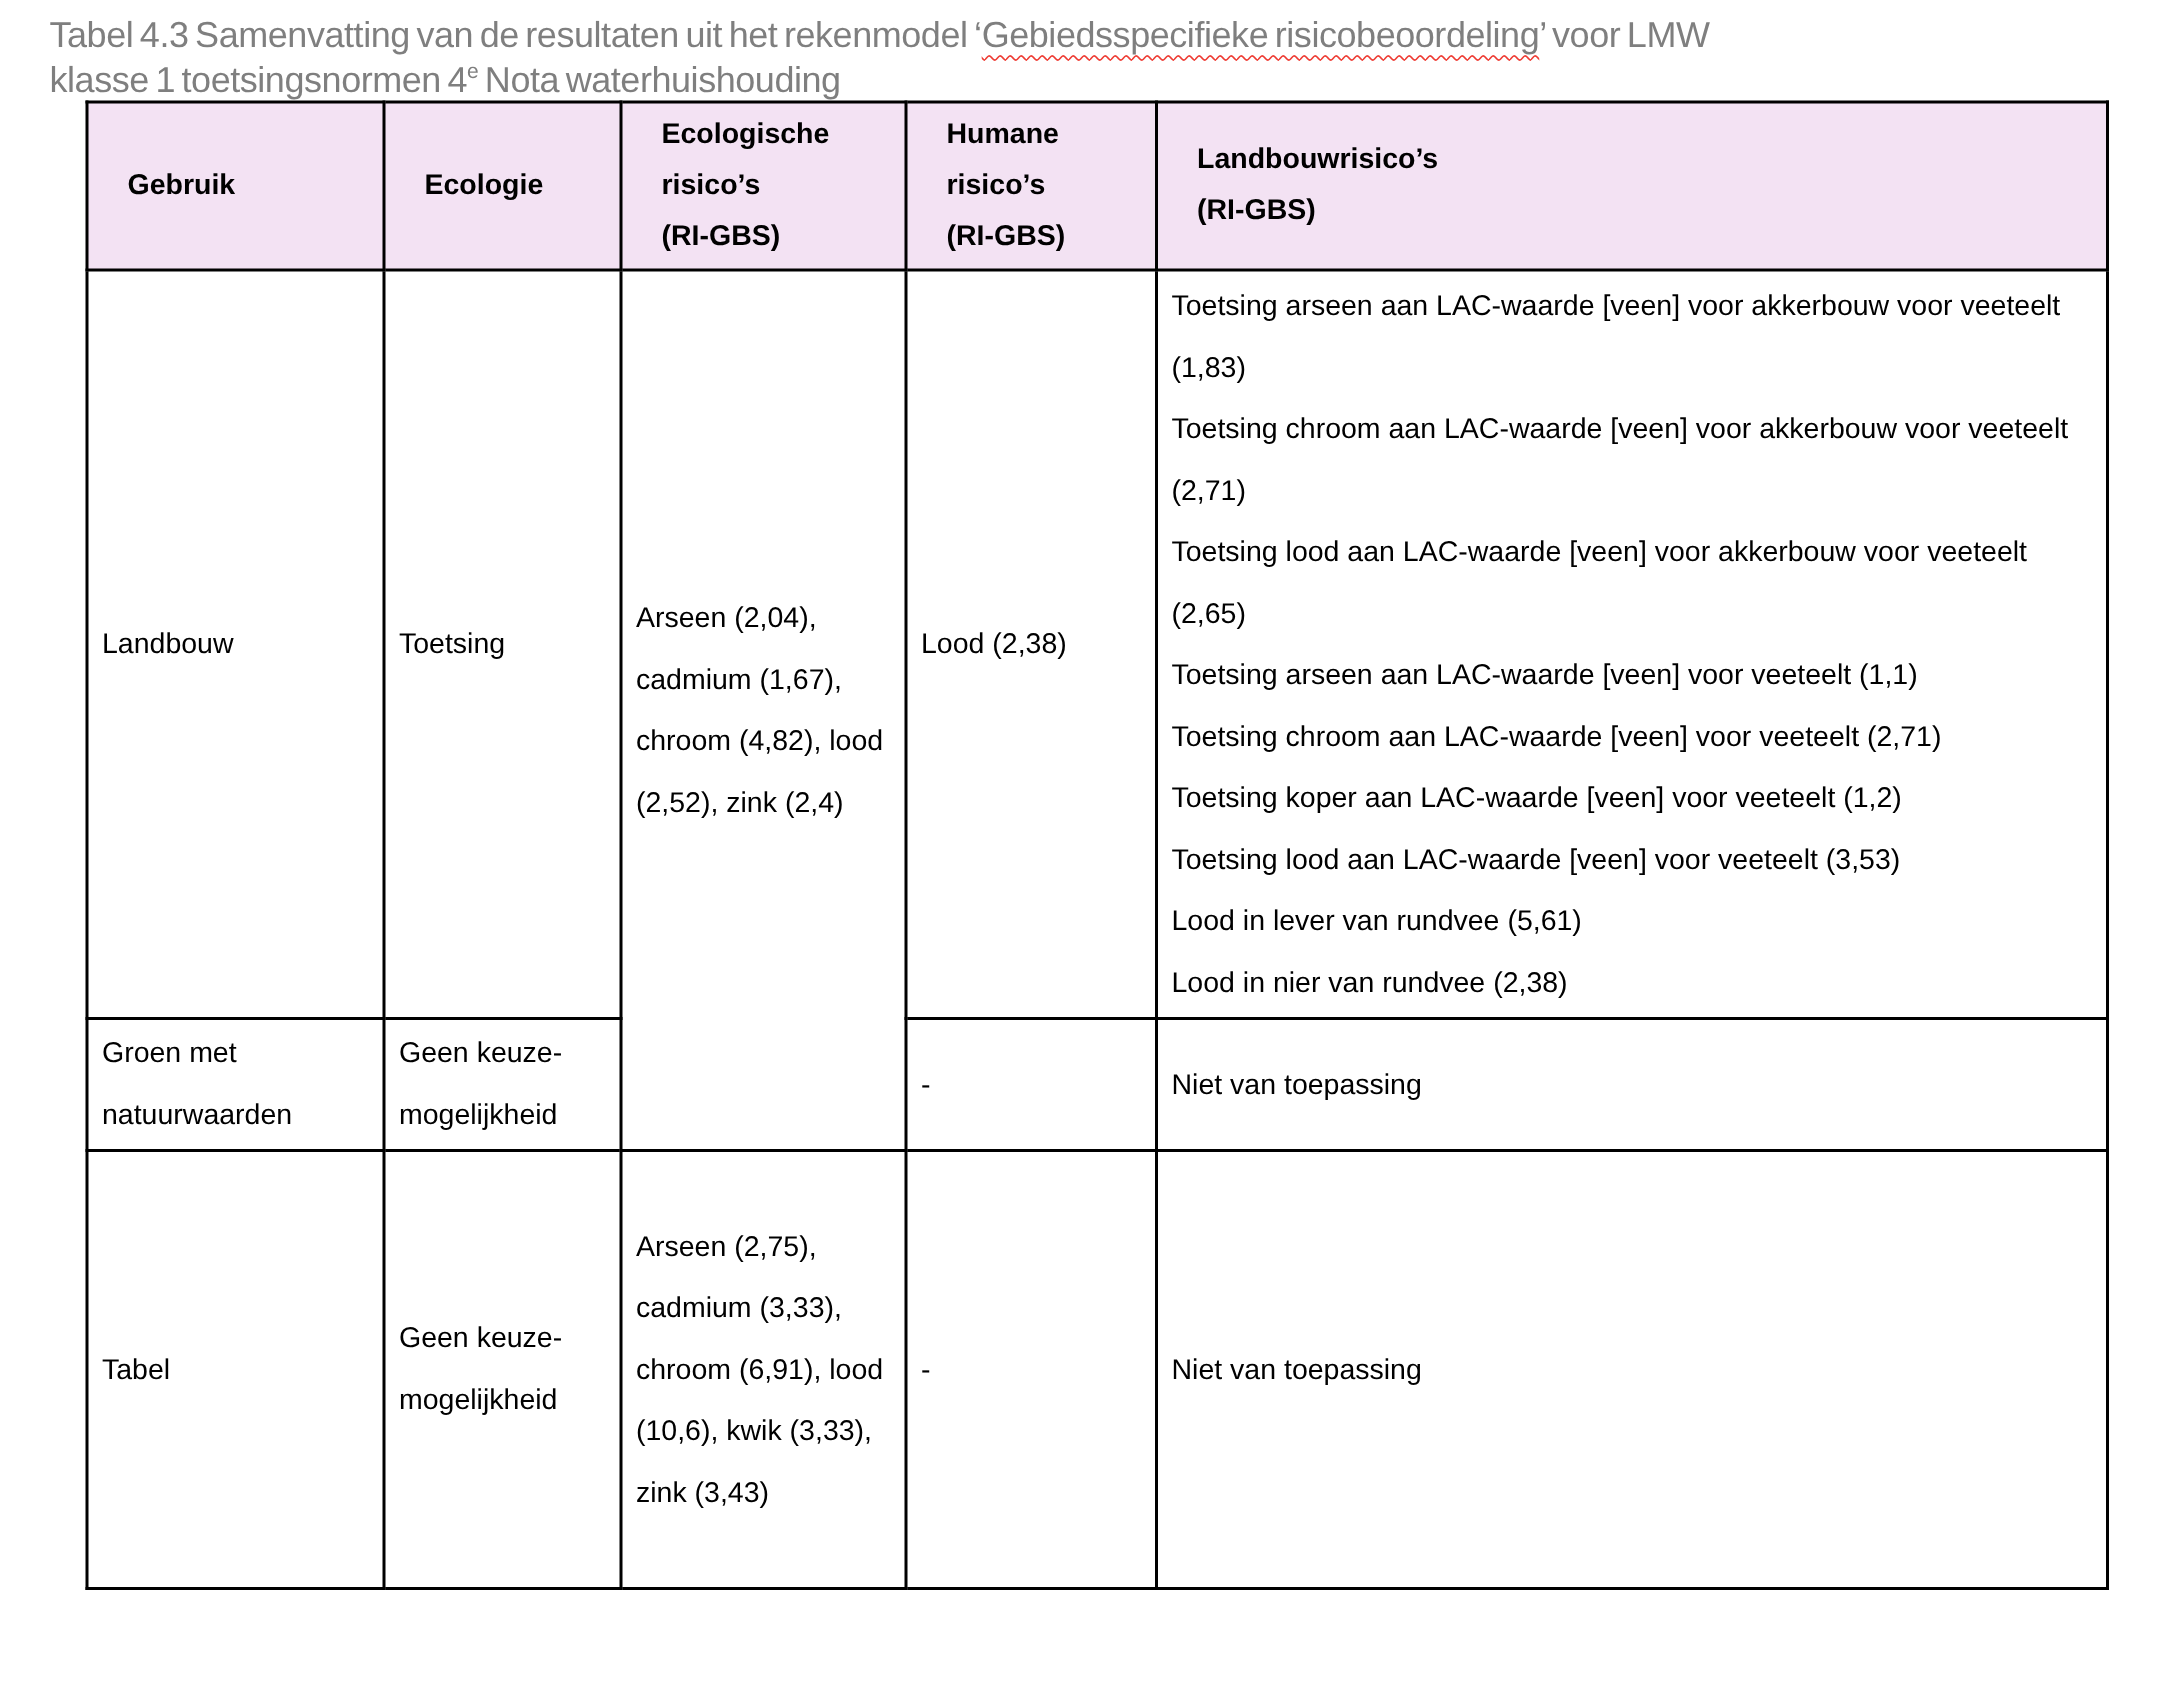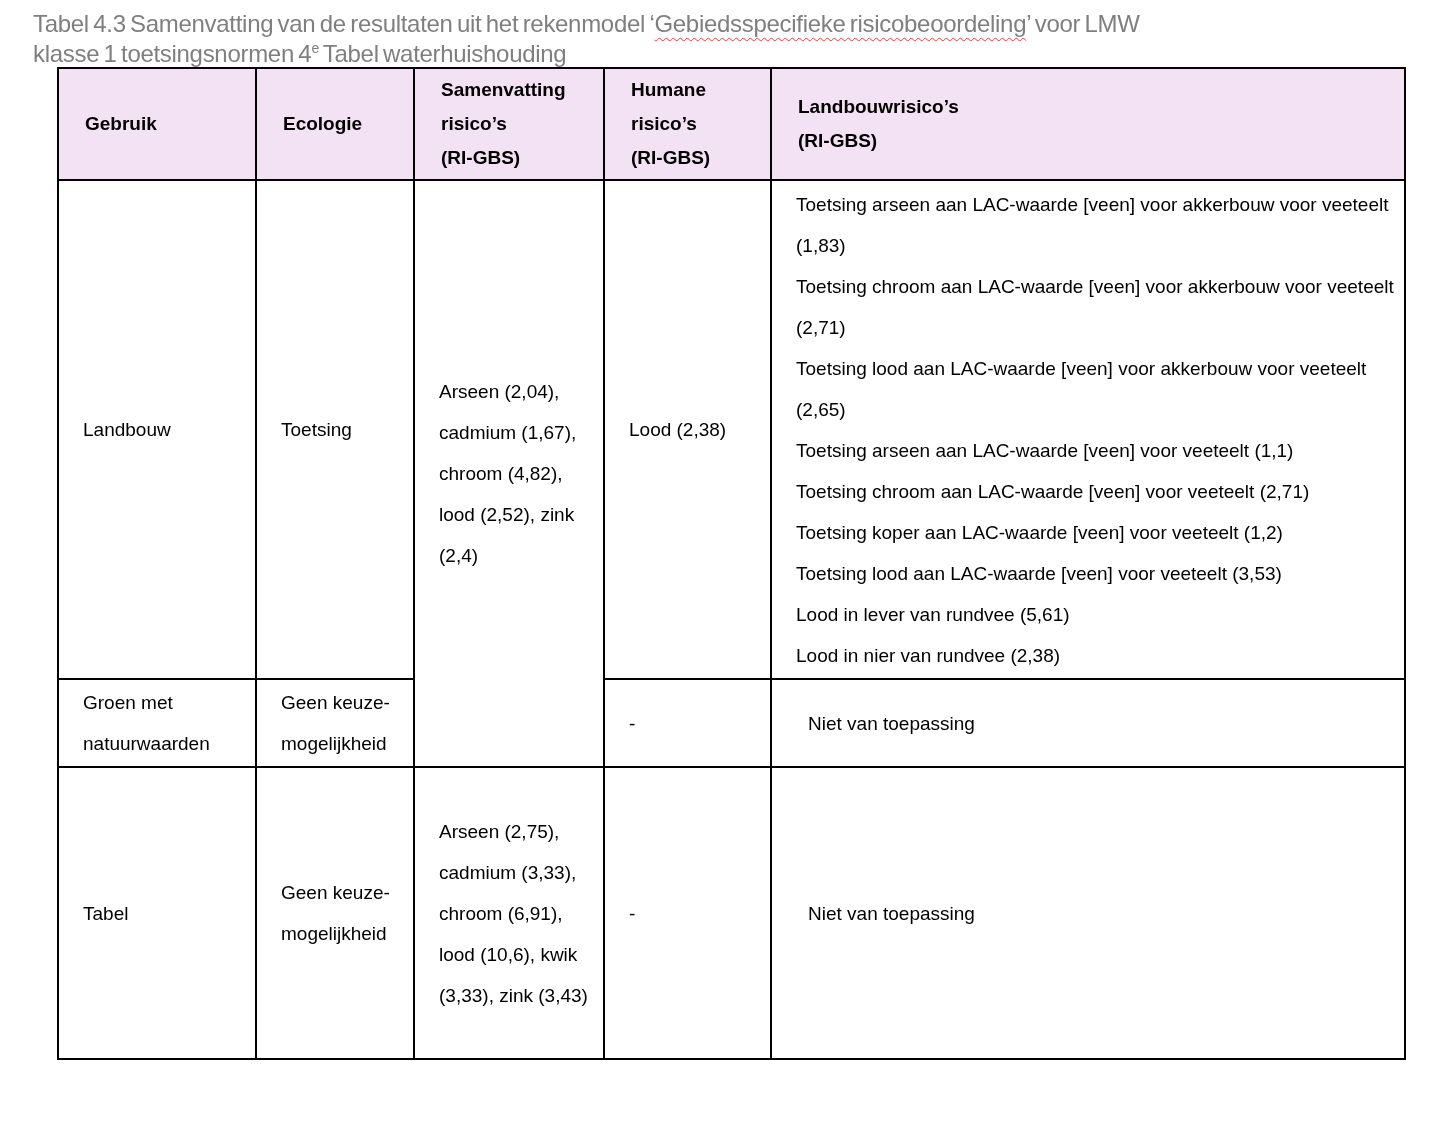--- a/index.html
+++ b/index.html
@@ -60,65 +60,65 @@
     font-weight: bold;
     line-height: 34px;
     vertical-align: middle;
     white-space: pre-line;
     padding: 4px 8px 4px 26px;
   }
   table.results td {
     font-weight: normal;
     line-height: 41px;
     vertical-align: middle;
-    padding: 2px 10px 2px 24px;
+    padding: 2px 10px 2px 9px;
   }
   tr.row-header { height: 111px; }
   tr.row-1 { height: 499px; }
   tr.row-2 { height: 78px; }
   tr.row-3 { height: 292px; }
   td.eco-cell {
     padding: 2px 44px 2px 16px;
   }
   td.agri-cell {
     vertical-align: top;
     text-align: justify;
     padding: 1px 45px 2px 14px;
   }
   td.agri-cell p { margin: 0; }
   td.agri-cell-simple {
     vertical-align: middle;
     padding-left: 14px;
   }
-  td.agri-cell-simple p { margin: 12px; }
+  td.agri-cell-simple p { margin: 0; }
 </style>
 </head>
 <body>
 
 <div class="page">
 
   <div class="doc-title">
     <div><span>Tabel 4.3 Samenvatting van de resultaten uit het rekenmodel ‘</span><span class="misspelled">Gebiedsspecifieke risicobeoordeling</span><span>’ voor LMW</span></div>
-    <div><span>klasse 1 toetsingsnormen 4</span><sup>e</sup><span> Tabel waterhuishouding</span></div>
+    <div><span>klasse 1 toetsingsnormen 4</span><sup>e</sup><span> Nota waterhuishouding</span></div>
   </div>
 
   <table class="results">
     <colgroup>
       <col style="width:198px">
       <col style="width:158px">
       <col style="width:190px">
       <col style="width:167px">
       <col style="width:634px">
     </colgroup>
 
     <tbody>
         <tr class="row-header">
       <th>Gebruik</th>
       <th>Ecologie</th>
-      <th>Samenvatting
+      <th>Ecologische
 risico’s
 (RI-GBS)</th>
       <th>Humane
 risico’s
 (RI-GBS)</th>
       <th>Landbouwrisico’s
 (RI-GBS)</th>
     </tr>
 
     <tr class="row-1">

